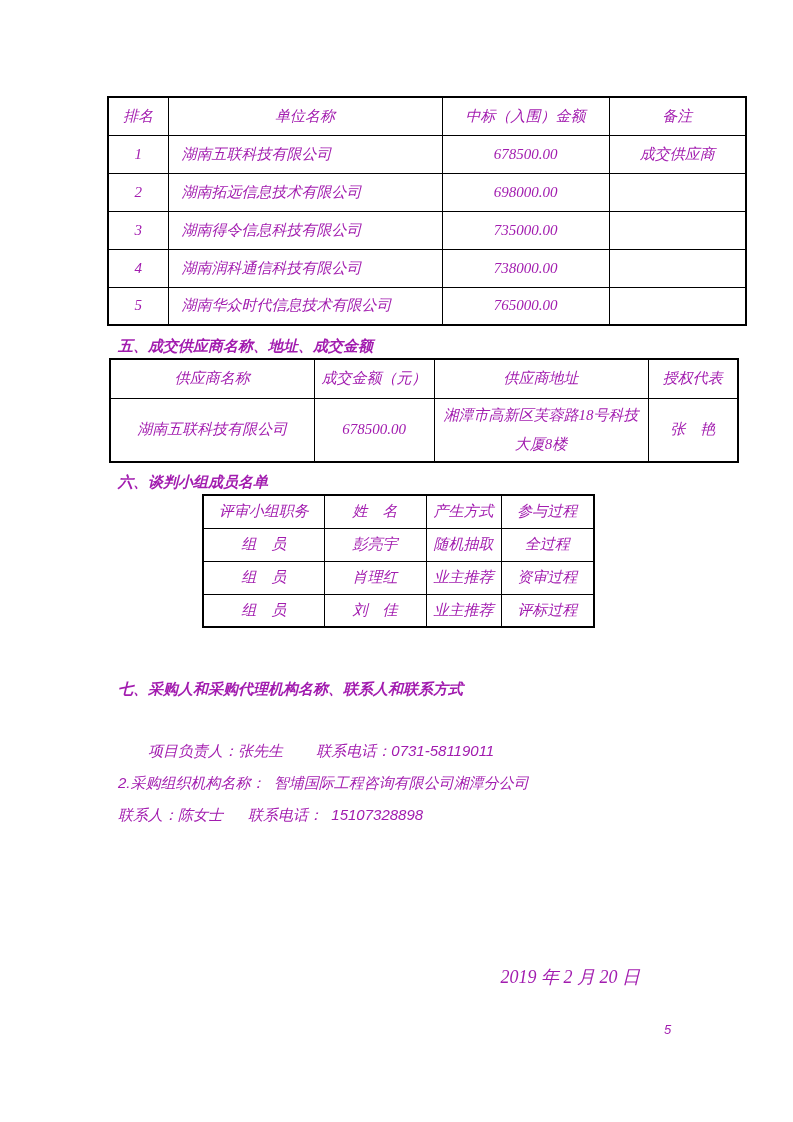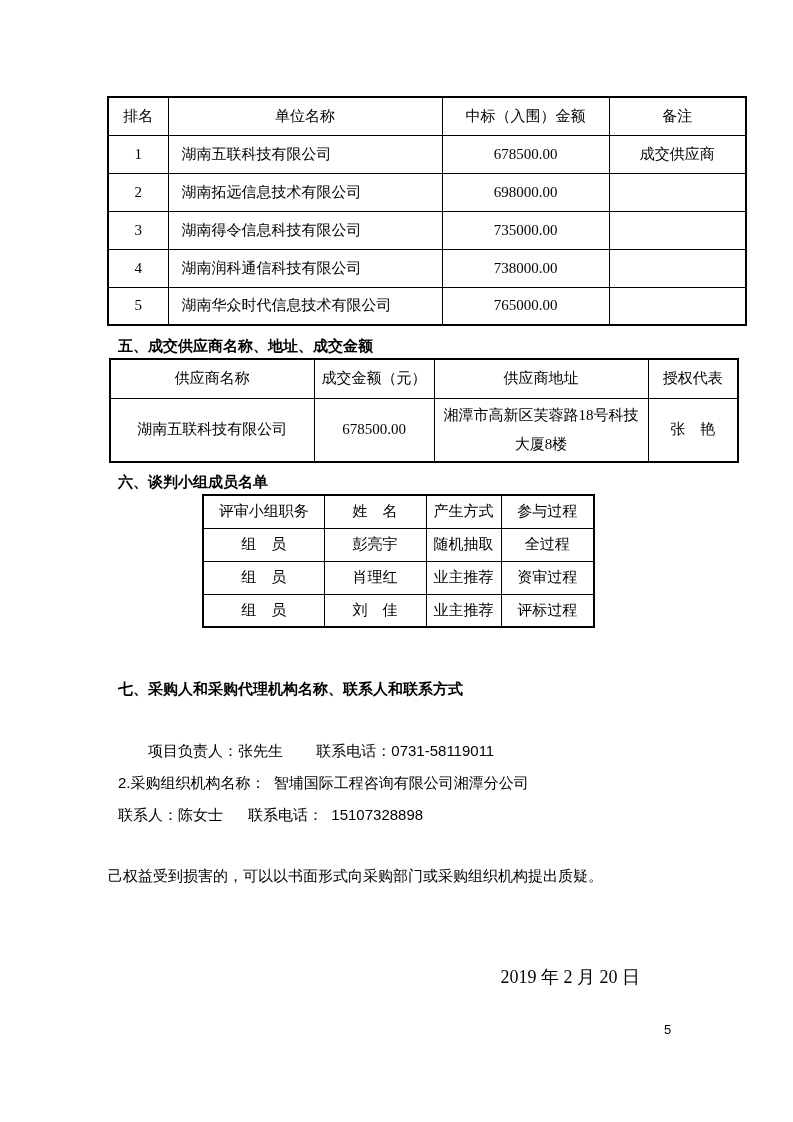--- a/index.html
+++ b/index.html
@@ -2,22 +2,23 @@
 <html><head>
 <meta charset="utf-8">
 <style>
   * { margin: 0; padding: 0; box-sizing: border-box; }
   html, body { background: #ffffff; }
   .page {
     position: relative;
     width: 793px;
     height: 1122px;
     background: #ffffff;
-    color: #000000;
+    color: #a21caf;
     overflow: hidden;
+    font-style: italic;
   }
   .serif { font-family: "Liberation Serif", "DejaVu Serif", serif; }
   .sans  { font-family: "Liberation Sans", "DejaVu Sans", sans-serif; }
 
   table {
     position: absolute;
     border-collapse: collapse;
     table-layout: fixed;
     font-family: "Liberation Serif", "DejaVu Serif", serif;
     font-size: 15px;
@@ -223,18 +224,17 @@
         <td>评标过程</td>
       </tr>
     </tbody>
   </table>
 
   <div class="heading h7">七、采购人和采购代理机构名称、联系人和联系方式</div>
   <p class="bodyline sans p72">项目负责人：张先生        联系电话：0731-58119011</p>
   <p class="bodyline sans p73">2.采购组织机构名称：  智埔国际工程咨询有限公司湘潭分公司</p>
   <p class="bodyline sans p74">联系人：陈女士      联系电话：  15107328898</p>
 
-  <p class="bodyline serif s8b">己权益受到损害的，可以以书面形式向采购部门或采购组织机构提出质疑。</p>
 
   <div class="datefoot serif">2019 年 2 月 20 日</div>
   <div class="pageno">5</div>
 
 </div>
 
 </body></html>

